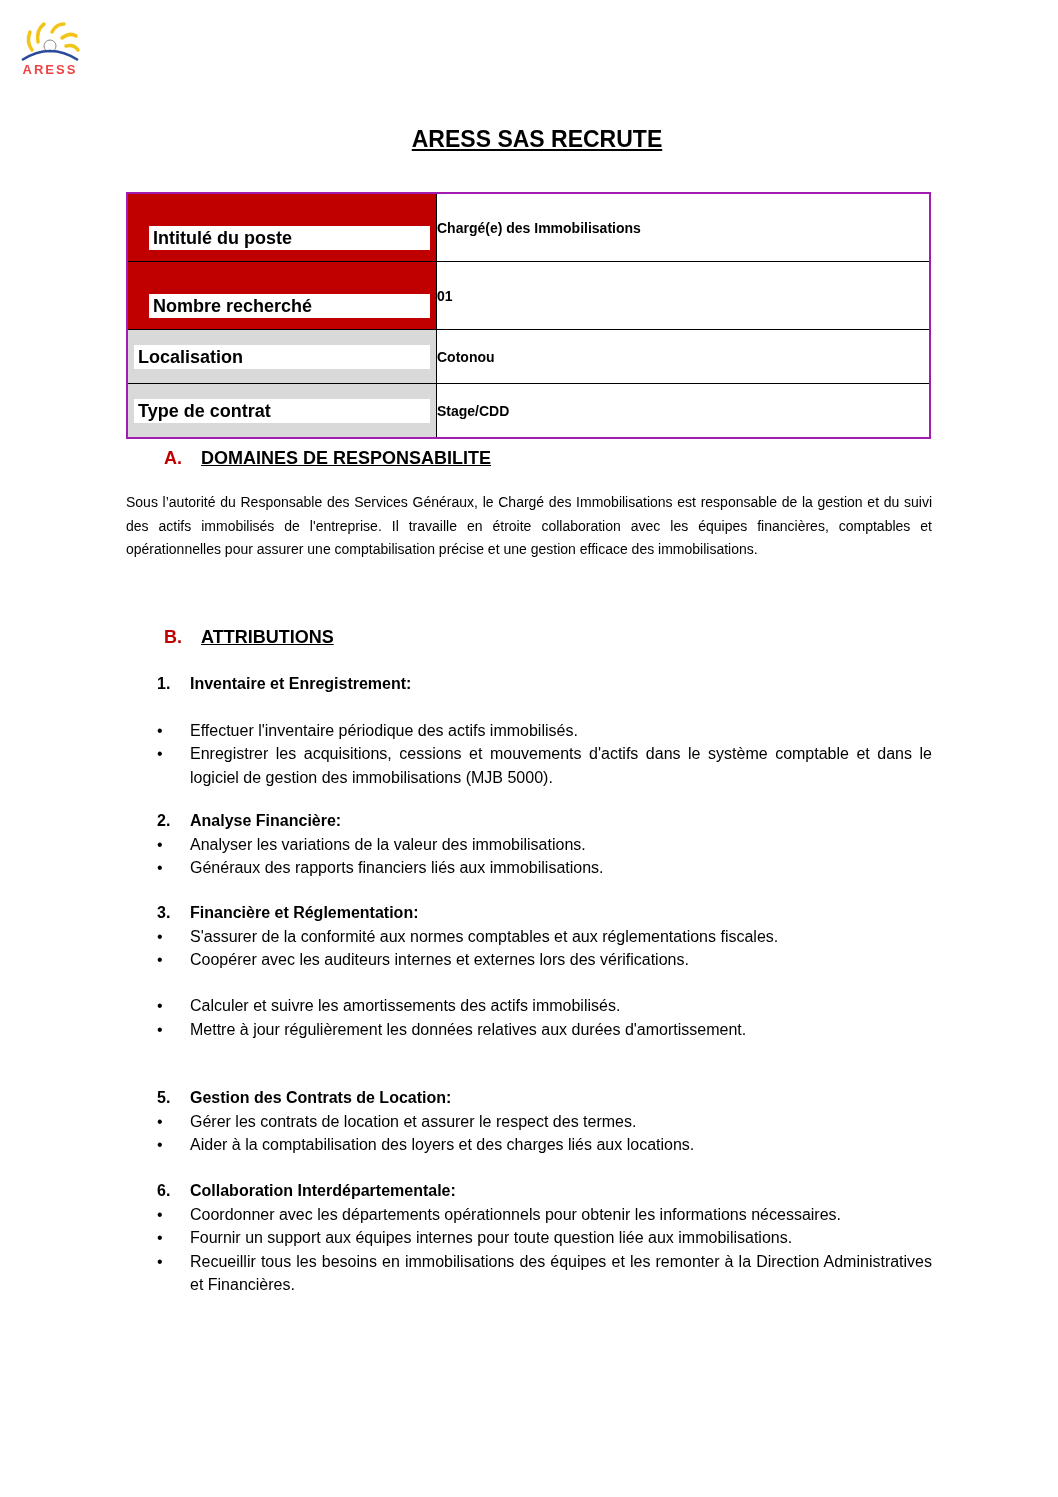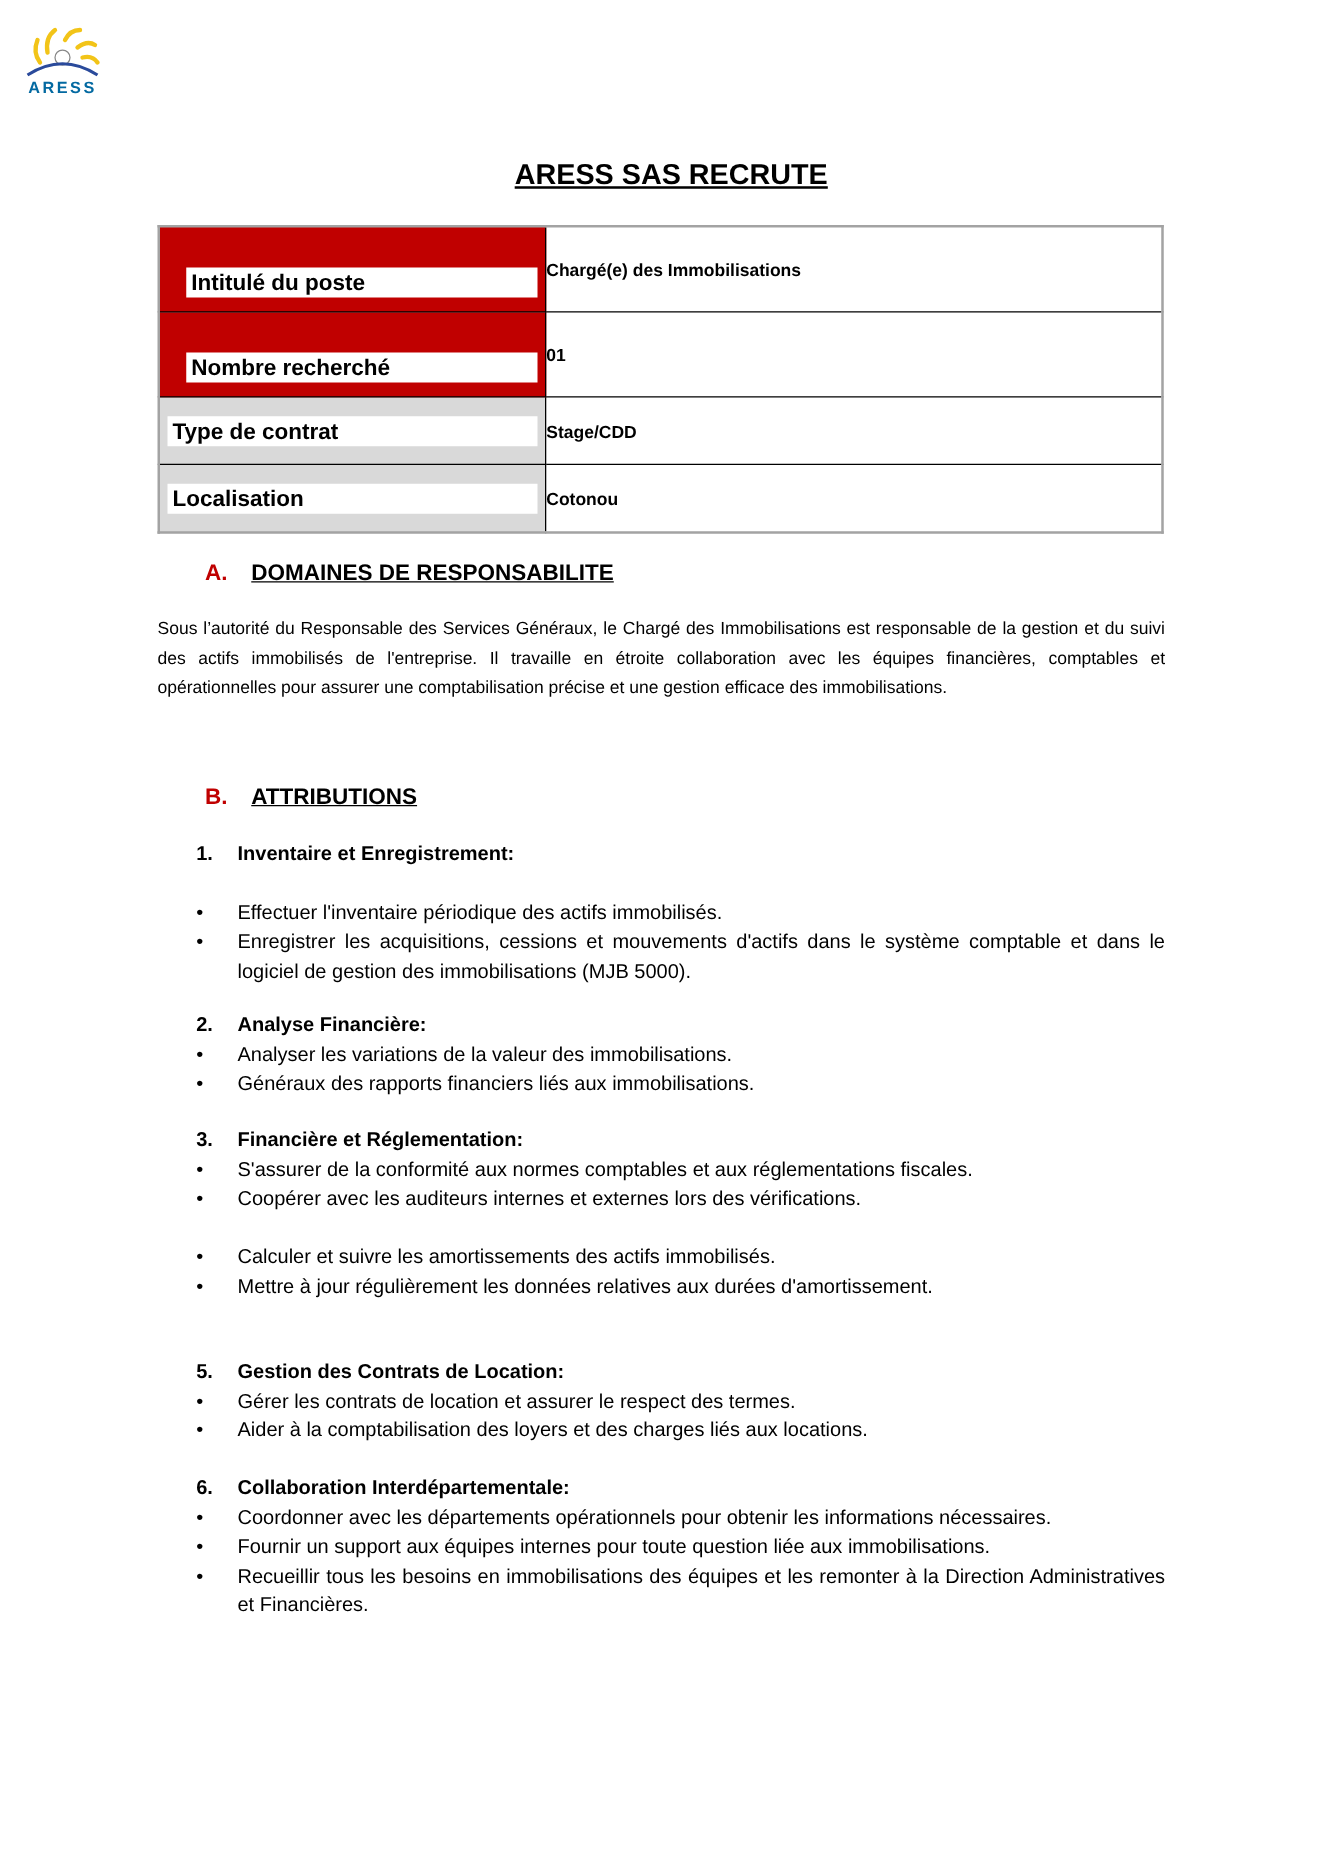--- a/index.html
+++ b/index.html
@@ -3,29 +3,29 @@
 <meta charset="utf-8">
 <style>
   html, body { margin: 0; padding: 0; background: #ffffff; }
   body {
     width: 1058px; height: 1497px; position: relative; overflow: hidden;
     font-family: "Liberation Sans", sans-serif; color: #000;
   }
   .logo { position: absolute; left: 18px; top: 20px; width: 64px; height: 60px; }
   .logo-text {
     position: absolute; left: 0; top: 42px; width: 64px; text-align: center;
-    color: #0369a1; font-weight: bold; font-size: 13px; letter-spacing: 2px;
+    color: #ef4444; font-weight: bold; font-size: 13px; letter-spacing: 2px;
   }
   .title {
     position: absolute; left: 0; top: 126px; width: 1074px; text-align: center;
     font-size: 23px; font-weight: bold; text-decoration: underline;
   }
   table.info {
-    position: absolute; left: 126px; top: 180px; width: 805px;
-    border-collapse: collapse; border: 2px solid #a3a3a3;
+    position: absolute; left: 126px; top: 192px; width: 805px;
+    border-collapse: collapse; border: 2px solid #a21caf;
   }
   table.info td { border: 1.5px solid #000; padding: 0; vertical-align: middle; }
   td.lbl { width: 308px; }
   td.lbl.red { background: #c00000; height: 67px; }
   td.lbl.gray { background: #d9d9d9; height: 53px; }
   .lbl-box {
     background: #fff; font-weight: bold; font-size: 18px; height: 24px; line-height: 24px;
   }
   td.red .lbl-box { margin: 20px 6px 0 21px; padding-left: 4px; }
   td.gray .lbl-box { margin: 0 6px 0 6px; padding-left: 4px; }
@@ -76,29 +76,29 @@
     <td class="val red-row-val">Chargé(e) des Immobilisations</td>
   </tr>
   <tr>
     <td class="lbl red">
           <div class="lbl-box">Nombre recherché</div>
         </td>
     <td class="val red-row-val">01</td>
   </tr>
   <tr>
     <td class="lbl gray">
+          <div class="lbl-box">Localisation</div>
+        </td>
+    <td class="val">Cotonou</td>
+  </tr>
+  <tr>
+    <td class="lbl gray">
           <div class="lbl-box">Type de contrat</div>
         </td>
     <td class="val">Stage/CDD</td>
-  </tr>
-  <tr>
-    <td class="lbl gray">
-          <div class="lbl-box">Localisation</div>
-        </td>
-    <td class="val">Cotonou</td>
   </tr>
 </tbody>
   </table>
 
 <div class="section" style="top:448px;">
   <span class="letter">A.</span><span class="heading">DOMAINES DE RESPONSABILITE</span>
 </div>
 
 <div class="para" style="top:491px;">Sous l’autorité du Responsable des Services Généraux, le Chargé des Immobilisations est responsable de la gestion et du suivi des actifs immobilisés de l'entreprise. Il travaille en étroite collaboration avec les équipes financières, comptables et opérationnelles pour assurer une comptabilisation précise et une gestion efficace des immobilisations.</div>
 

